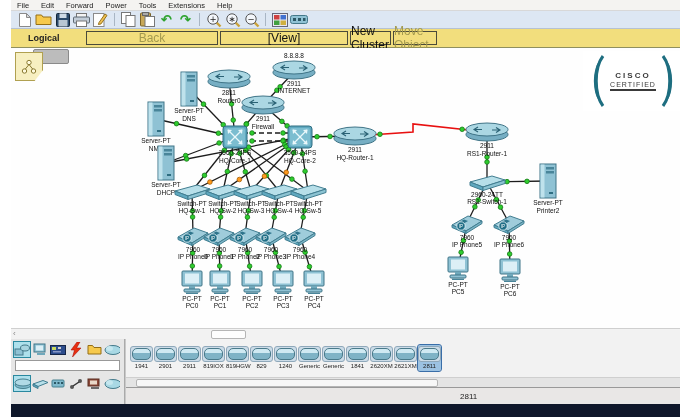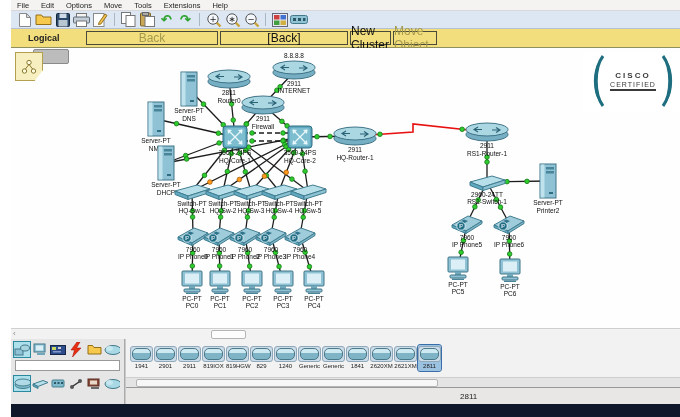--- a/index.html
+++ b/index.html
@@ -60,22 +60,22 @@
   #statusbar{position:relative;height:17px;background:#e9e7e6;border-top:1px solid #999;}
   #statustext{position:absolute;left:334px;top:4px;font-size:8px;color:#222;}
 </style>
 </head>
 <body>
 
 <div id="app">
   <div id="menubar">
       <span class="mitem">File</span>
       <span class="mitem">Edit</span>
-      <span class="mitem">Options</span>
-      <span class="mitem">Move</span>
+      <span class="mitem">Forward</span>
+      <span class="mitem">Power</span>
       <span class="mitem">Tools</span>
       <span class="mitem">Extensions</span>
       <span class="mitem">Help</span>
     </div>
   <div id="toolbar">
       <span class="tbicon">
         <svg width="14" height="16">
           <path d="M1.5,1.5 h7 l4,4 v9 h-11 z" fill="#fffffe" stroke="#8a8a8a"></path>
           <path d="M8.5,1.5 l4,4 h-4 z" fill="#d8d8d8" stroke="#8a8a8a"></path>
         </svg>
@@ -163,21 +163,21 @@
           <rect x="3" y="5" width="3" height="3" fill="#2c5866"></rect>
           <rect x="8" y="5" width="3" height="3" fill="#2c5866"></rect>
           <rect x="13" y="5" width="2.5" height="3" fill="#2c5866"></rect>
         </svg>
       </span>
     </div>
 
   <div id="wsbar">
     <div class="wslabel">Logical</div>
     <div class="wsbtn gray" style="width:130px">Back</div>
-    <div class="wsbtn" style="width:126px">[Back]</div>
+    <div class="wsbtn" style="width:126px">[View]</div>
     <div class="wsbtn" style="width:39px">New Cluster</div>
     <div class="wsbtn gray" style="width:42px">Move Object</div>
   </div>
 
   <div id="canvas">
     <svg id="linksvg" width="680" height="280">
         <polyline points="283,24 252,57" fill="none" stroke="#1c1c1c" stroke-width="1.3"></polyline>
         <polyline points="218,31 224,89" fill="none" stroke="#1c1c1c" stroke-width="1.3"></polyline>
         <polyline points="178,41 224,89" fill="none" stroke="#1c1c1c" stroke-width="1.3"></polyline>
         <polyline points="145,71 224,89" fill="none" stroke="#1c1c1c" stroke-width="1.3"></polyline>

